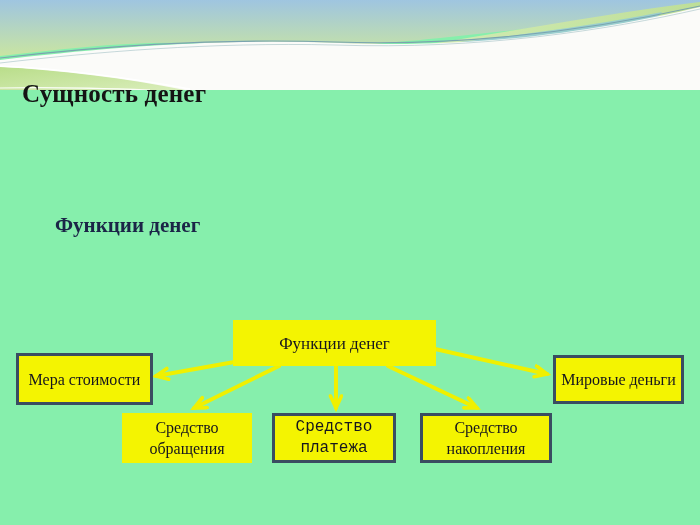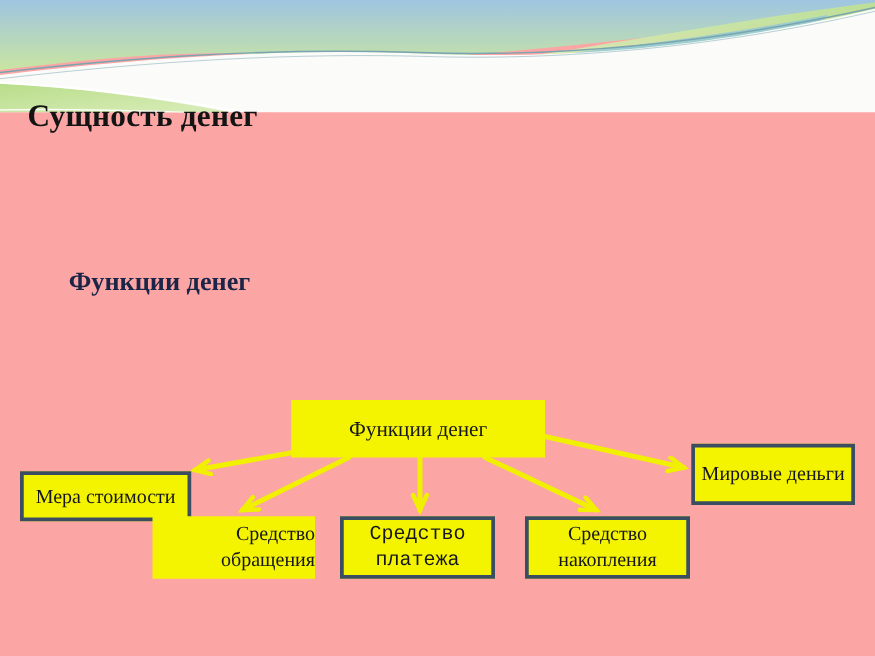--- a/index.html
+++ b/index.html
@@ -5,21 +5,21 @@
   html, body {
     margin: 0;
     padding: 0;
     background: #ffffff;
     font-family: "Liberation Serif", "DejaVu Serif", serif;
   }
   #slide {
     position: relative;
     width: 700px;
     height: 525px;
-    background: #fca5a5;
+    background: #86efac;
     overflow: hidden;
   }
   #header-wave {
     position: absolute;
     top: 0; left: 0;
     width: 700px;
     height: 90px;
     display: block;
   }
   #title {
@@ -65,23 +65,23 @@
     align-items: center;
     justify-content: center;
     text-align: center;
     font-size: 16px;
     line-height: 21px;
     color: #16161e;
     box-sizing: border-box;
   }
   .node.bordered { border: 3px solid #3a4d61; }
   #node-root      { left: 233px; top: 320px; width: 203px; height: 46px; font-size: 17px; }
-  #node-mera      { left: 16px;  top: 353px; width: 137px; height: 40px; margin-top: 24px; }
+  #node-mera      { left: 16px;  top: 353px; width: 137px; height: 52px; }
   #node-mirovye   { left: 553px; top: 355px; width: 131px; height: 49px; }
-  #node-obrashcheniya { left: 122px; top: 413px; width: 130px; height: 50px; text-align: right; }
+  #node-obrashcheniya { left: 122px; top: 413px; width: 130px; height: 50px; }
   #node-platezha  { left: 272px; top: 413px; width: 124px; height: 50px; font-family: Liberation Mono, monospace; }
   #node-nakopleniya { left: 420px; top: 413px; width: 132px; height: 50px; }
 </style>
 </head>
 <body>
 
 <div id="slide">
 
   <svg id="header-wave" viewBox="0 0 700 90" preserveAspectRatio="none" aria-hidden="true">
     <defs>

